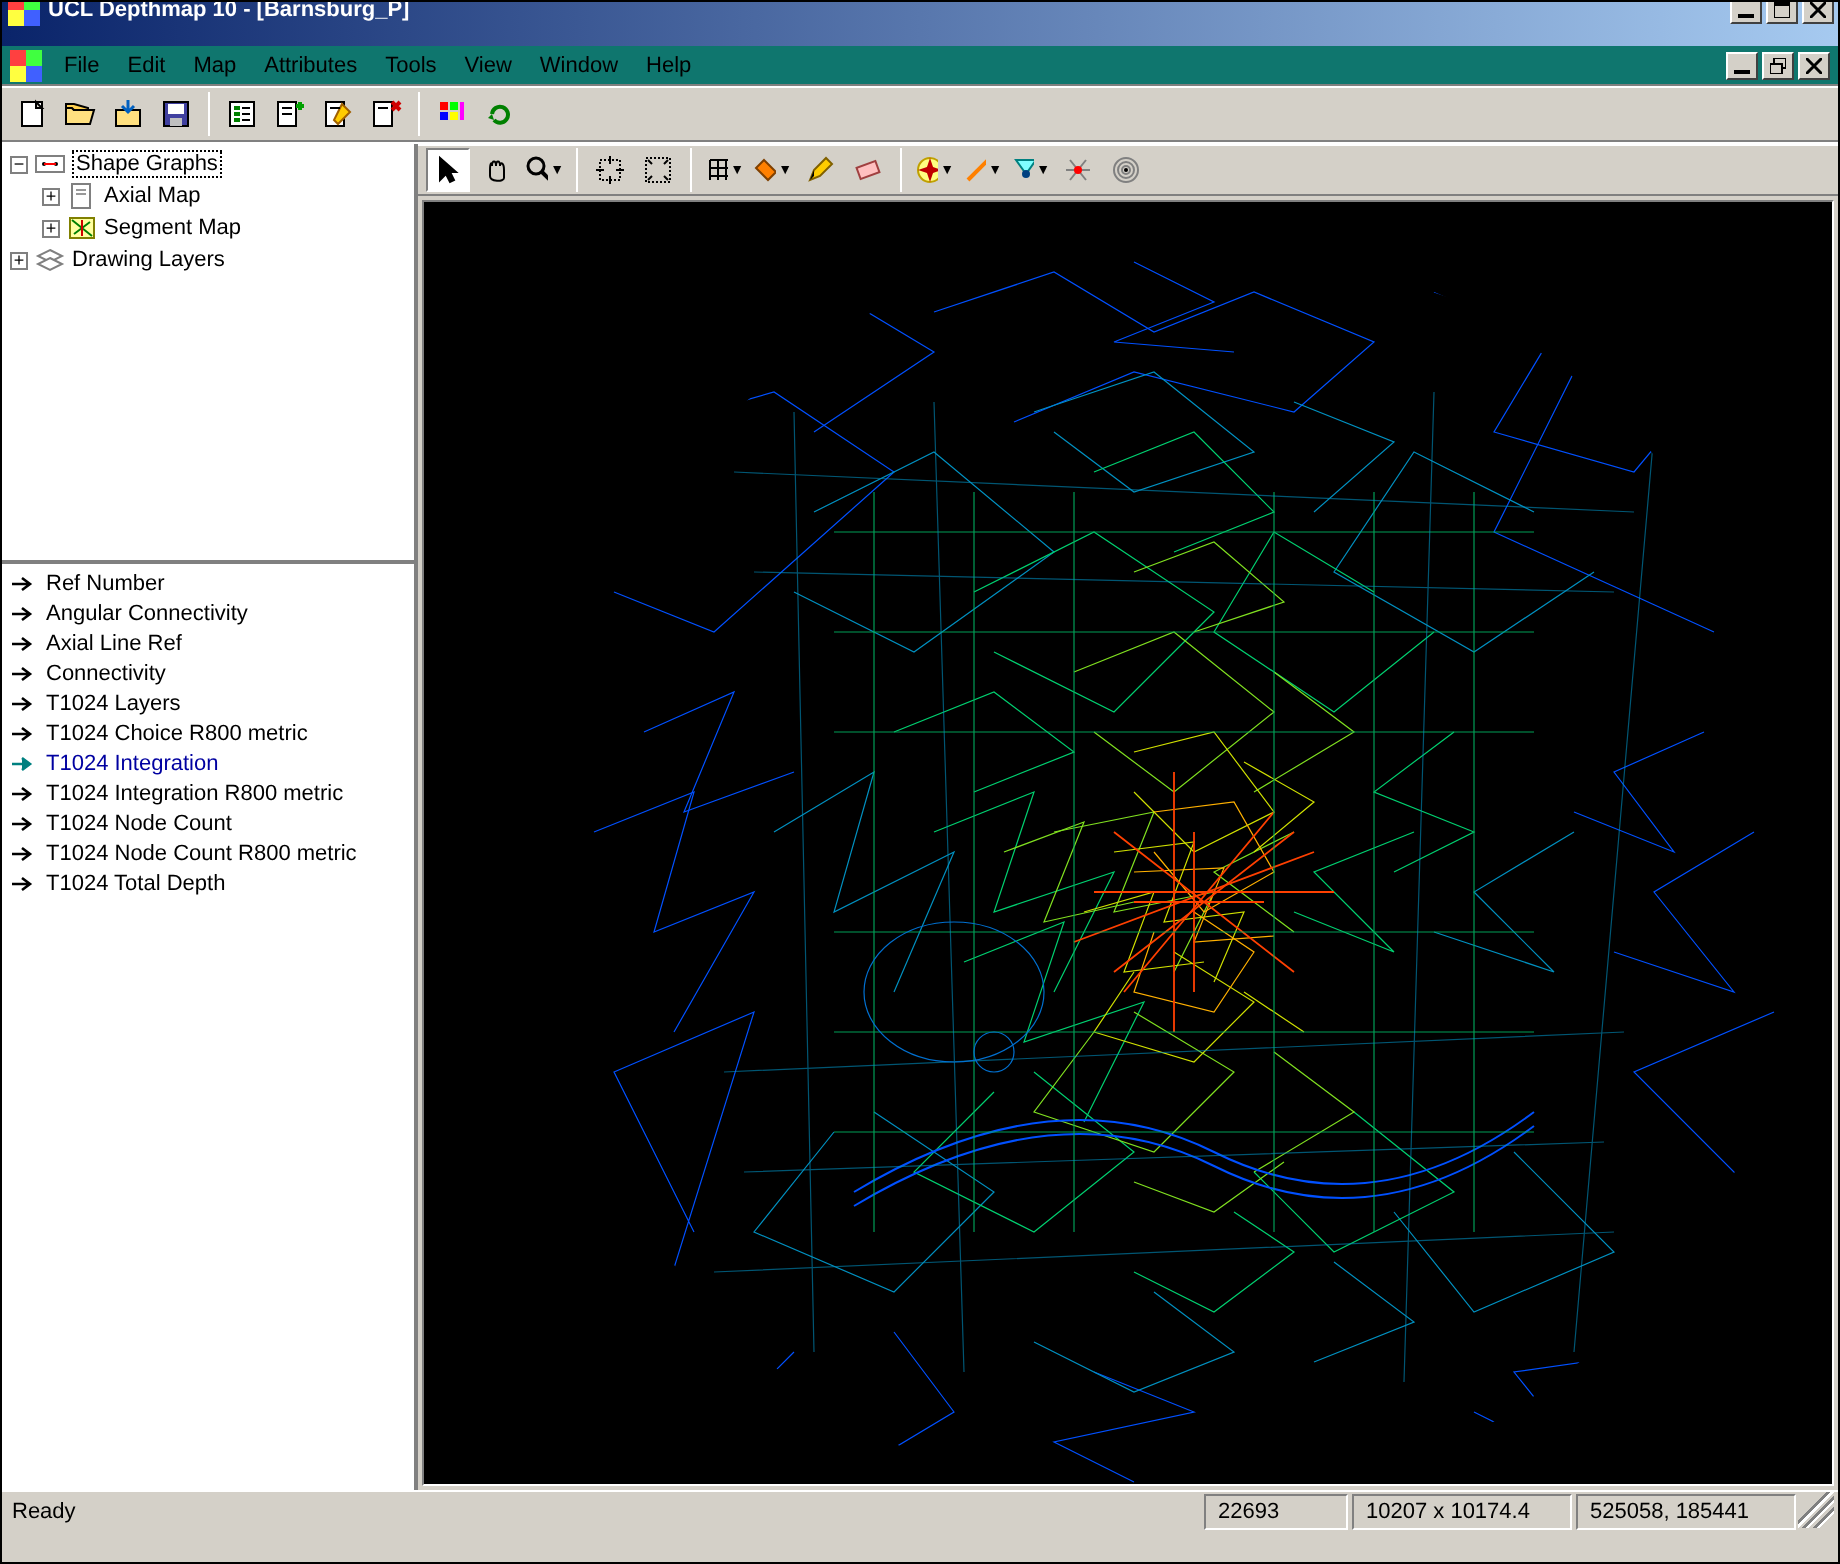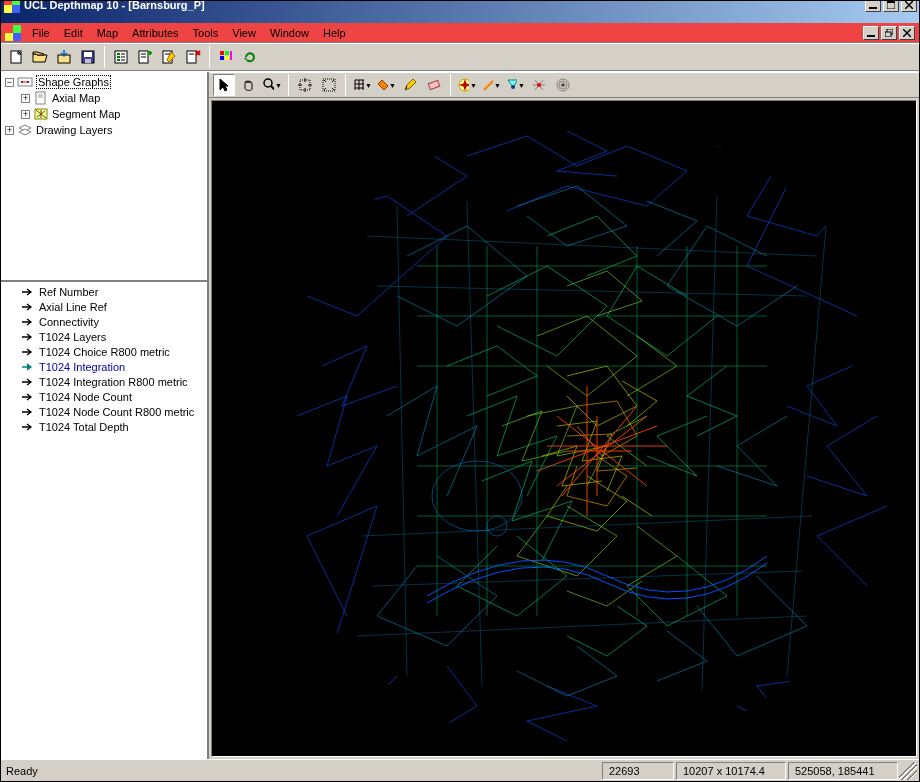--- a/index.html
+++ b/index.html
@@ -6,58 +6,58 @@
   body { width: 920px; height: 782px; overflow: hidden; background: #d4d0c8; display: flex; flex-direction: column; border: 1px solid #000; }
 
   
   .titlebar { height: 22px; background: linear-gradient(to right, #0a246a, #a6caf0); display: flex; align-items: center; padding: 2px 2px 16px 3px; color: #fff; }
   .titlebar .app-icon { width: 16px; height: 16px; margin-right: 4px; }
   .titlebar .title { font-weight: bold; font-size: 11px; white-space: nowrap; }
   .titlebar .spacer { flex: 1; }
   .win-btn { width: 16px; height: 14px; margin-left: 2px; background: #d4d0c8; border: 1px solid #fff; border-right-color:#404040; border-bottom-color:#404040; display:flex; align-items:center; justify-content:center; font-size:10px; color:#000; }
 
   
-  .menubar { height: 20px; background: #ef4444; display: flex; align-items: center; padding: 0 4px; border-bottom: 1px solid #808080; }
+  .menubar { height: 20px; background: #0f766e; display: flex; align-items: center; padding: 0 4px; border-bottom: 1px solid #808080; }
   .menubar .mdi-icon { width: 16px; height: 16px; margin-right: 4px; }
   .menubar .menuitem { padding: 2px 7px; cursor: default; }
   .menubar .mdi-btns { margin-left:auto; display:flex; }
   .menubar .mdi-btns .win-btn { width:16px; height:14px; }
 
   
   .toolbar { height: 28px; background: #d4d0c8; display: flex; align-items: center; padding: 2px 4px; gap: 2px; border-bottom: 1px solid #808080; border-top:1px solid #fff; }
   .tbtn { width: 22px; height: 22px; border: 1px solid transparent; display:flex; align-items:center; justify-content:center; }
   .tsep { width: 1px; height: 22px; background: #808080; border-right:1px solid #fff; margin: 0 3px; }
   .tbtn svg { display:block; }
 
   
   .mainarea { flex:1; display:flex; overflow:hidden; border-top:1px solid #fff;}
   .sidepanel { width: 208px; display:flex; flex-direction:column; background:#fff; border-right: 2px solid #808080; }
   .treepanel { height: 210px; border-bottom: 2px solid #808080; overflow:auto; background:#fff; padding:2px 0;}
-  .attrpanel { flex:1; overflow:auto; background:#fff; padding:2px 0;margin-left:16px;}
+  .attrpanel { flex:1; overflow:auto; background:#fff; padding:2px 0;}
 
   .tree-row { display:flex; align-items:center; height:16px; padding: 0 2px; white-space:nowrap; cursor:default;}
   .tree-row .expander { width:9px; height:9px; border:1px solid #808080; background:#fff; margin-right:3px; display:flex; align-items:center; justify-content:center; font-size:9px; line-height:1; color:#000;}
   .tree-row .indent0 { width: 2px; display:inline-block; }
   .tree-row .indent1 { width: 18px; display:inline-block; }
   .tree-row .ticon { width:16px; height:14px; margin-right:3px; display:inline-flex; align-items:center; justify-content:center;}
   .tree-row.sel-frame .label { border:1px dotted #000; padding:0 1px;}
   
   .attr-row { display:flex; align-items:center; height:15px; padding:0 4px; cursor:default; white-space:nowrap;}
   .attr-row .aicon { width:14px; height:12px; margin-right:4px; display:inline-flex; align-items:center; justify-content:center;}
   .attr-row.selected .label { color:#0000a0; }
   .attr-row.selected .aicon svg .arrow { fill:#008080; stroke:#008080;}
 
   
   .viewport { flex:1; display:flex; flex-direction:column; background:#d4d0c8;}
   .viewtoolbar { height:26px; background:#d4d0c8; display:flex; align-items:center; padding:2px 4px; gap:2px; border-bottom:1px solid #808080; border-top:1px solid #fff;}
   .canvaswrap { flex:1; margin:2px; border:1px solid #808080; border-right-color:#fff; border-bottom-color:#fff; background:#000; position:relative; overflow:hidden;}
   .mapcircle { position:absolute; left:55px; top:15px; width:640px; height:640px; }
 
   
-  .statusbar { height:22px; background:#d4d0c8; display:flex; align-items:center; border-top:1px solid #fff;}
+  .statusbar { height:36px; background:#d4d0c8; display:flex; align-items:flex-start; border-top:1px solid #fff;}
   .statusbar .cell { height:18px; margin:1px; border:1px solid #808080; border-right-color:#fff; border-bottom-color:#fff; padding:1px 6px; display:flex; align-items:center;}
   .statusbar .cell.first { flex:1; border:none; padding-left:4px;}
   .statusbar .cell.w1 { width:72px;}
   .statusbar .cell.w2 { width:110px;}
   .statusbar .cell.w3 { width:110px;}
   .statusbar .grip { width:18px; height:18px; margin-right:2px; background:
      linear-gradient(135deg, transparent 40%, #808080 40%, #808080 45%, #fff 45%, #fff 50%,
                               transparent 50%, transparent 55%, #808080 55%, #808080 60%, #fff 60%, #fff 65%,
                               transparent 65%, transparent 70%, #808080 70%, #808080 75%, #fff 75%, #fff 80%, transparent 80%);}
   
@@ -271,20 +271,28 @@
             </svg>
           </span>
           <span class="label">Ref Number</span>
         </div>
         <div class="attr-row">
           <span class="aicon">
             <svg width="14" height="10">
               <path class="arrow" d="M1 5 L9 5 M6 2 L10 5 L6 8" fill="none" stroke="#000" stroke-width="1.3"></path>
             </svg>
           </span>
+          <span class="label">Angular Connectivity</span>
+        </div>
+        <div class="attr-row">
+          <span class="aicon">
+            <svg width="14" height="10">
+              <path class="arrow" d="M1 5 L9 5 M6 2 L10 5 L6 8" fill="none" stroke="#000" stroke-width="1.3"></path>
+            </svg>
+          </span>
           <span class="label">Axial Line Ref</span>
         </div>
         <div class="attr-row">
           <span class="aicon">
             <svg width="14" height="10">
               <path class="arrow" d="M1 5 L9 5 M6 2 L10 5 L6 8" fill="none" stroke="#000" stroke-width="1.3"></path>
             </svg>
           </span>
           <span class="label">Connectivity</span>
         </div>

